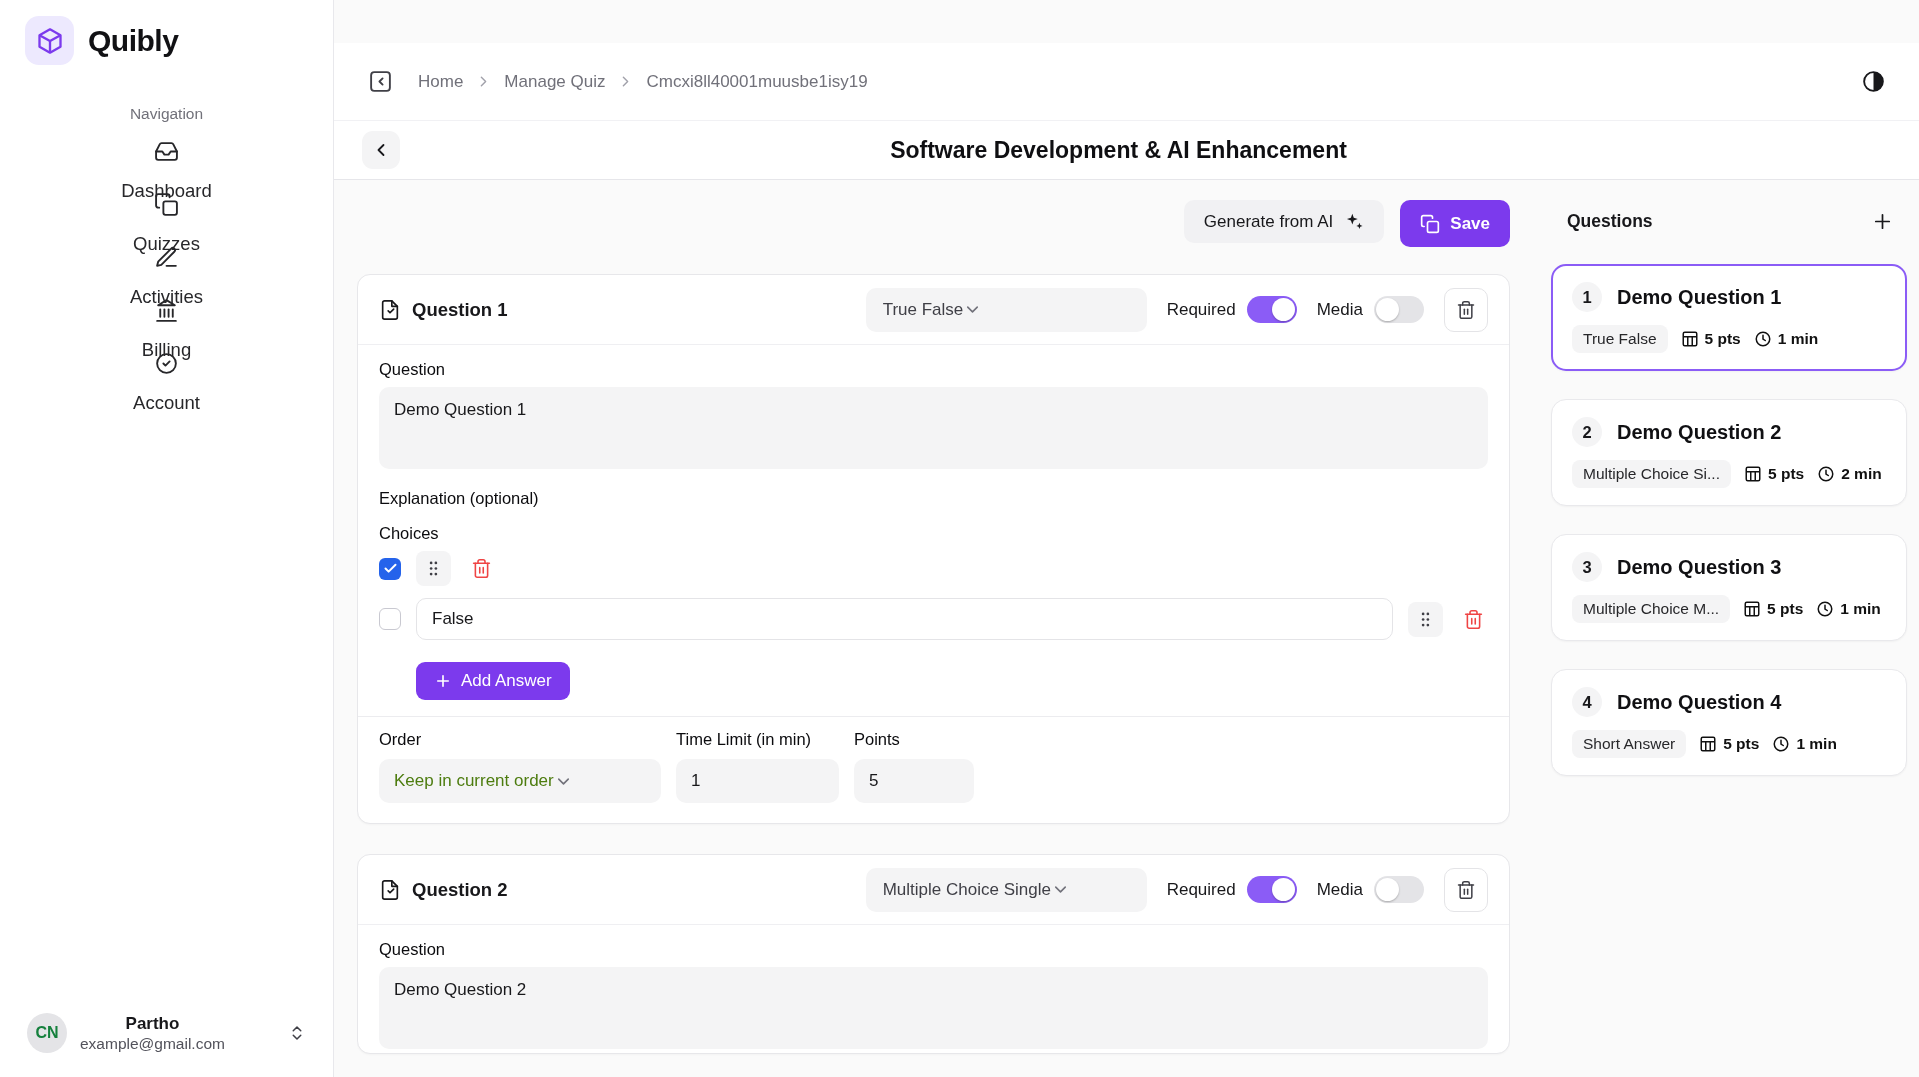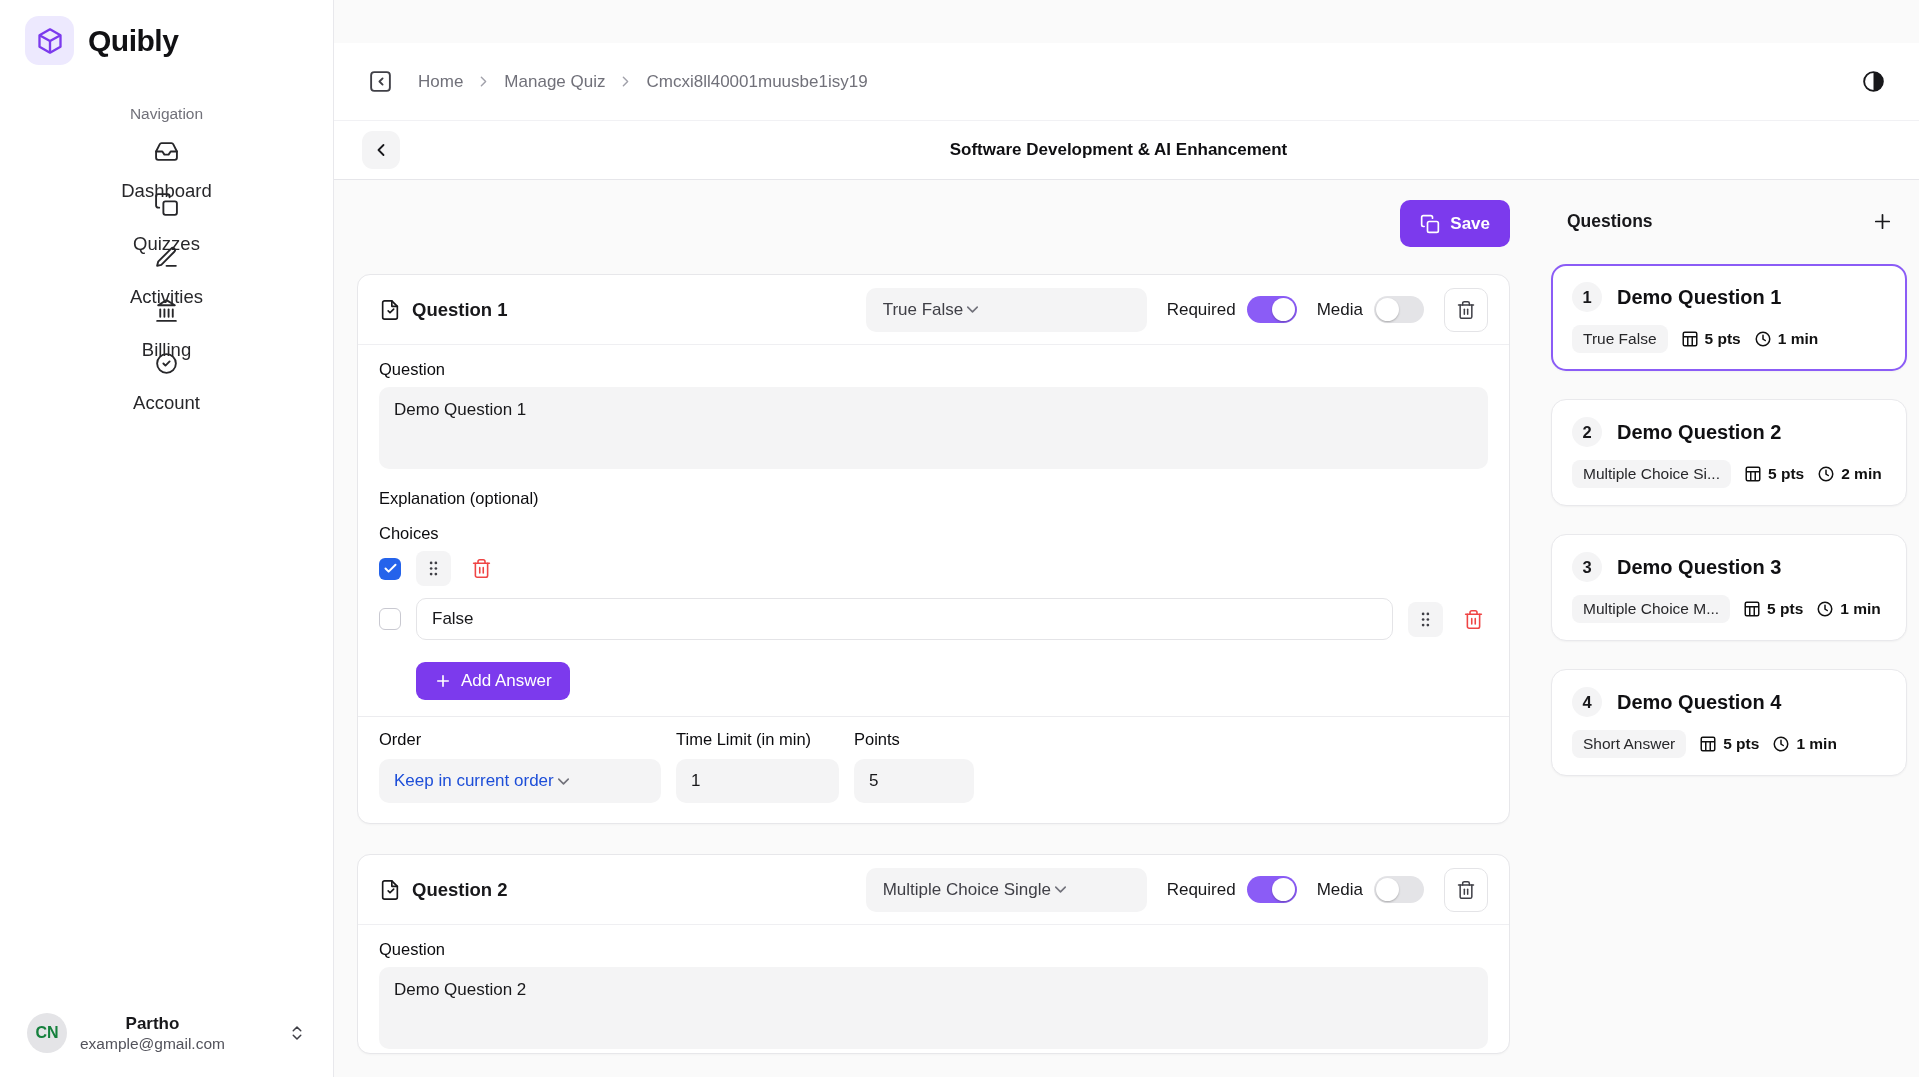--- a/index.html
+++ b/index.html
@@ -68,21 +68,21 @@
     height: 59px; flex: none; background: #fff; border-bottom: 1px solid #e6e6ea;
     display: flex; align-items: center; padding: 0 28px; position: relative;
   }
   .back-btn {
     width: 38px; height: 38px; background: #f4f4f5; border-radius: 11px;
     display: grid; place-items: center; color: #18181b; z-index: 1;
   }
   .back-btn svg { width: 20px; height: 20px; }
   .page-title {
     position: absolute; left: 0; right: 16px; text-align: center;
-    font-size: 17px; font-weight: 700; color: #0f0f12;
+    font-size: 23px; font-weight: 700; color: #0f0f12;
   }
 
   .content { flex: 1; display: flex; overflow: hidden; background: #fafafa; padding: 0 11px 0 23px; gap: 41px; }
   .editor-col { width: 1153px; flex: none; padding-top: 20px; overflow: hidden; }
 
   .actions-row { display: flex; justify-content: flex-end; gap: 16px; margin-bottom: 27px; }
   .btn-generate {
     height: 43px; padding: 0 20px; border-radius: 10px; background: #f1f1f3;
     display: inline-flex; align-items: center; gap: 11px; font-size: 17px; font-weight: 500; color: #18181b;
   }
@@ -159,21 +159,21 @@
     background: #7c3aed; color: #fff; font-size: 17px; font-weight: 500;
     display: inline-flex; align-items: center; gap: 9px;
   }
   .add-answer-btn svg { width: 18px; height: 18px; }
 
   .card-divider { margin: 16px -21px 0; border-top: 1px solid #ececef; }
   .meta-row { display: flex; gap: 15px; padding: 13px 0 20px; }
   .meta-field .field-label { margin-bottom: 10px; }
   .order-select {
     width: 282px; height: 44px; background: #f4f4f5; border-radius: 10px;
-    display: flex; align-items: center; padding: 0 15px; font-size: 17px; color: #1d4ed8;
+    display: flex; align-items: center; padding: 0 15px; font-size: 17px; color: #4d7c0f;
   }
   .order-select svg { margin-left: auto; width: 19px; height: 19px; color: #71717a; }
   .small-input {
     height: 44px; background: #f4f4f5; border: none; border-radius: 10px;
     padding: 0 15px; font-size: 17px; color: #18181b; outline: none;
   }
   .w-time { width: 163px; }
   .w-points { width: 120px; }
 
   
@@ -333,20 +333,29 @@
           </svg>
         </span>
     </button>
   </div>
 
   <div class="content">
 
     <section class="editor-col">
 
       <div class="actions-row">
+        <button class="btn-generate">
+          <span>Generate from AI</span>
+          <span>
+              <svg viewBox="0 0 24 24" fill="currentColor">
+                <path d="M10 2l1.7 4.8L16.5 8.5l-4.8 1.7L10 15l-1.7-4.8L3.5 8.5l4.8-1.7z"></path>
+                <path d="M18.5 13l1 2.7 2.7 1-2.7 1-1 2.7-1-2.7-2.7-1 2.7-1z"></path>
+              </svg>
+            </span>
+        </button>
         <button class="btn-save">
           <span>
               <svg viewBox="0 0 24 24" fill="none" stroke="currentColor" stroke-width="2" stroke-linecap="round" stroke-linejoin="round">
                 <rect x="9" y="9" width="13" height="13" rx="2"></rect>
                 <path d="M5 15H4a2 2 0 0 1-2-2V4a2 2 0 0 1 2-2h9a2 2 0 0 1 2 2v1"></path>
               </svg>
             </span>
           <span>Save</span>
         </button>
       </div>

